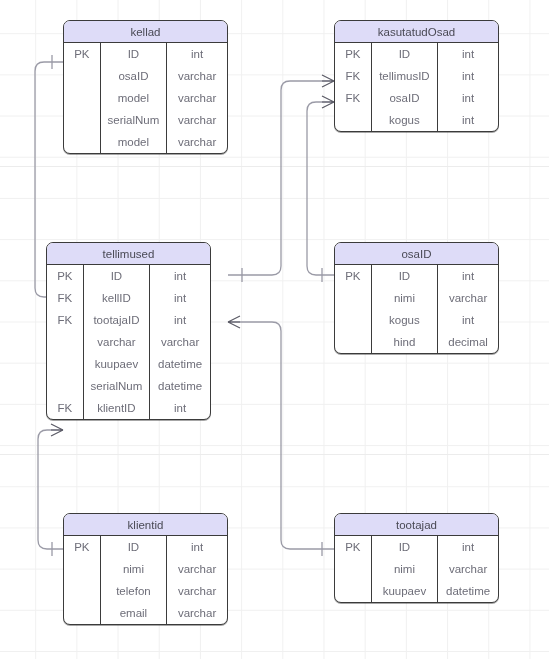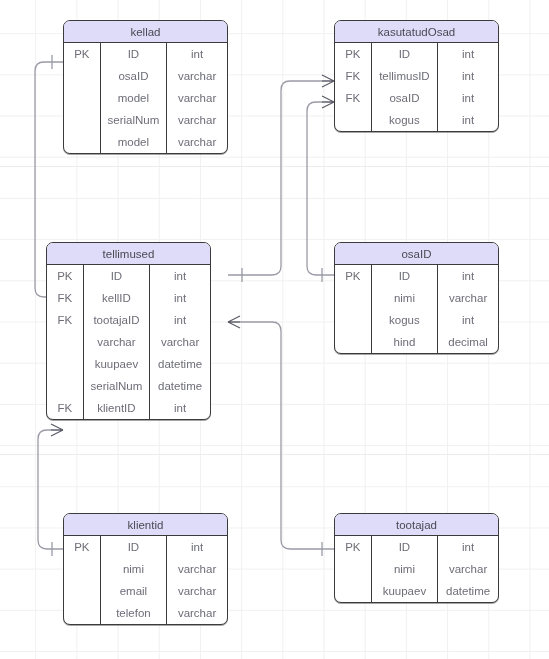--- a/index.html
+++ b/index.html
@@ -262,26 +262,26 @@
         <div class="ecell name">ID</div>
         <div class="ecell type">int</div>
       </div>
       <div class="erow">
         <div class="ecell key"></div>
         <div class="ecell name">nimi</div>
         <div class="ecell type">varchar</div>
       </div>
       <div class="erow">
         <div class="ecell key"></div>
+        <div class="ecell name">telefon</div>
+        <div class="ecell type">varchar</div>
+      </div>
+      <div class="erow">
+        <div class="ecell key"></div>
         <div class="ecell name">email</div>
-        <div class="ecell type">varchar</div>
-      </div>
-      <div class="erow">
-        <div class="ecell key"></div>
-        <div class="ecell name">telefon</div>
         <div class="ecell type">varchar</div>
       </div>
     </div>
   </div>
 
   <div class="entity" style="left:334px;top:513px;">
     <div class="entity-title">tootajad</div>
     <div class="entity-body">
       <div class="erow">
         <div class="ecell key">PK</div>

